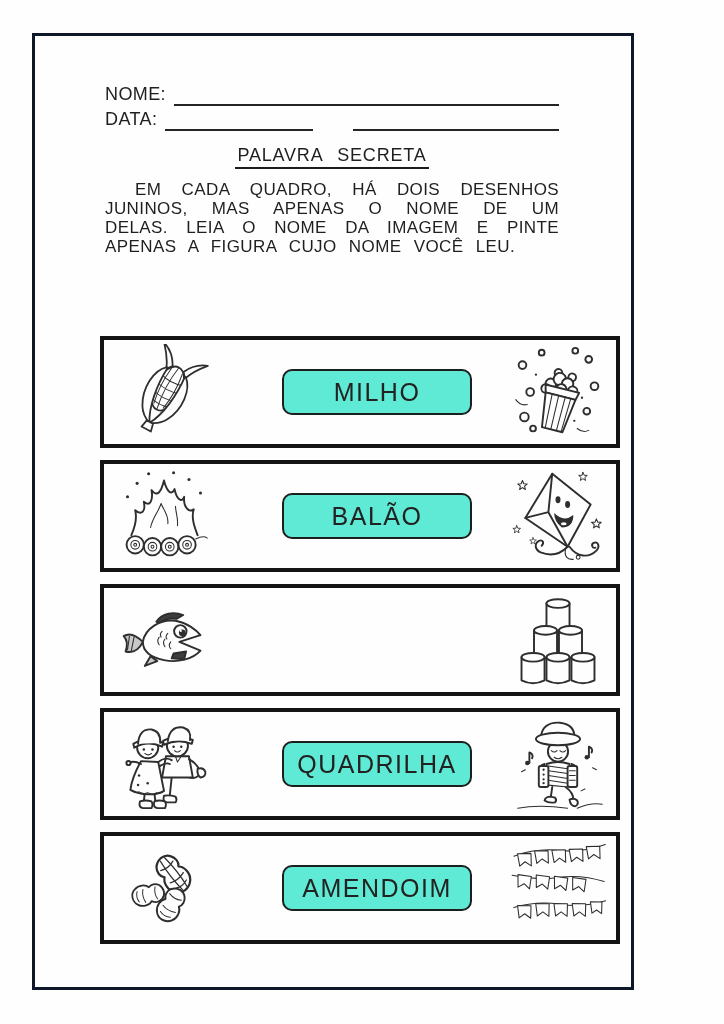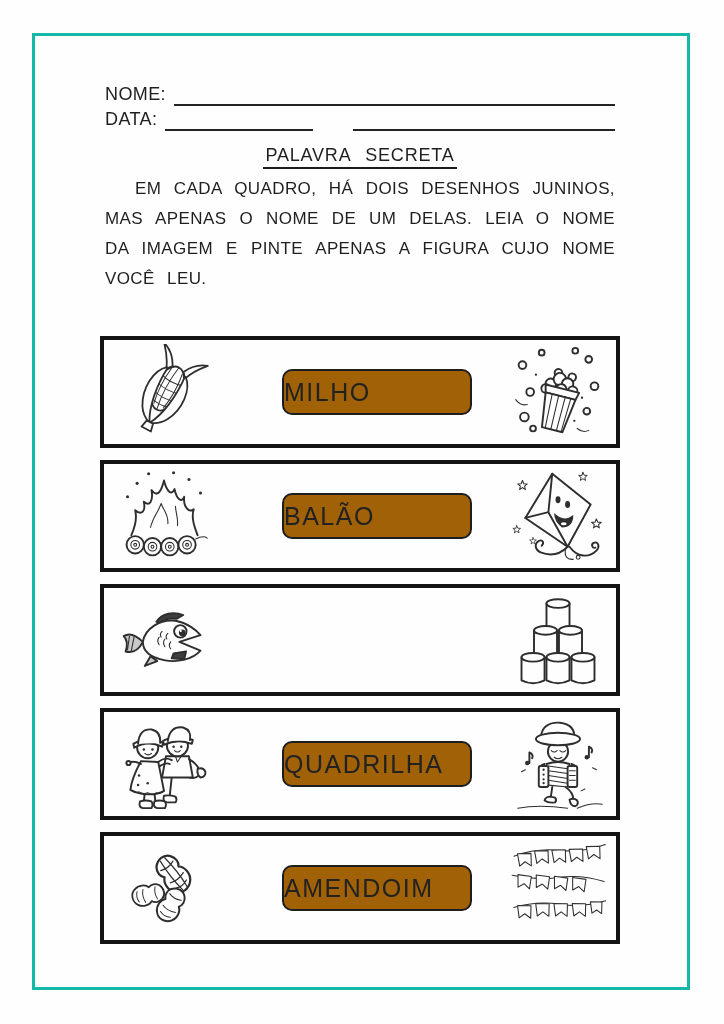--- a/index.html
+++ b/index.html
@@ -1,40 +1,40 @@
 <!DOCTYPE html>
 <html><head>
 <meta charset="utf-8">
 <style>
   html,body{margin:0;padding:0;background:#ffffff;}
   .sheet{position:relative;width:724px;height:1024px;background:#fefefe;overflow:hidden;
          font-family:"Liberation Sans", sans-serif;color:#1f1f1f;}
-  .frame{position:absolute;left:32px;top:33px;width:658px;height:957px;
-         border:3px solid #14b8a6;box-sizing:border-box;background:#fefefe;}
+  .frame{position:absolute;left:32px;top:33px;width:602px;height:957px;
+         border:3px solid #0f172a;box-sizing:border-box;background:#fefefe;}
   .content{position:absolute;left:0;top:0;right:0;padding:46px 72px 0 70px;}
   .hdr-row{display:flex;align-items:flex-end;font-size:18px;letter-spacing:.4px;line-height:24px;}
   .hdr-row .lbl{white-space:nowrap;padding-right:8px;}
   .line{border-bottom:2px solid #242424;height:20px;}
   .grow{flex:1;}
   .w150{flex:0 0 148px;}
   .sp{flex:0 0 40px;}
   .objetivo{font-size:12.5px;margin-top:4px;letter-spacing:.2px;}
   .title-wrap{text-align:center;margin-top:14px;}
   .title{display:inline-block;font-weight:normal;font-size:18px;letter-spacing:.8px;
          word-spacing:9px;border-bottom:2.5px solid #1c1c1c;padding:0 2px 1px 2px;}
-  .para{margin-top:5px;font-size:17px;line-height:30px;text-align:justify;
+  .para{margin-top:11px;font-size:17px;line-height:19px;text-align:justify;
         text-indent:30px;word-spacing:.42em;letter-spacing:.4px;}
   .rows{position:absolute;left:65px;top:300px;width:520px;}
   .row{box-sizing:border-box;width:520px;height:112px;border:4px solid #141414;background:#fefefe;
        margin-bottom:12px;display:flex;align-items:center;justify-content:space-between;
        padding:4px 10px 4px 12px;}
   .row:last-child{margin-bottom:0;}
   .icon{width:96px;height:96px;flex:0 0 auto;}
   .pill{box-sizing:border-box;flex:0 0 190px;height:46px;border:2.5px solid #1e1e1e;border-radius:10px;
-        display:flex;align-items:center;background:#a16207;margin-left:32px;}
+        display:flex;align-items:center;justify-content:center;background:#5eead4;margin-left:32px;}
   .pill span{font-size:25px;letter-spacing:1.5px;color:#222;}
   
   svg.art{stroke:#2e2e2e;fill:none;stroke-width:2;stroke-linecap:round;stroke-linejoin:round;}
   svg.art .f{fill:#fefefe;}
   svg.art .k{fill:#2e2e2e;stroke:none;}
   svg.art .thin{stroke-width:1.1;}
   svg.art .grey{fill:#c9c9c9;}
   svg.art .dk{fill:#3d3d3d;stroke:#2e2e2e;}
   .scan-marks{position:absolute;left:53px;top:40px;width:5px;height:940px;opacity:.12;
      background:repeating-linear-gradient(#555 0 6px, transparent 6px 34px);}

